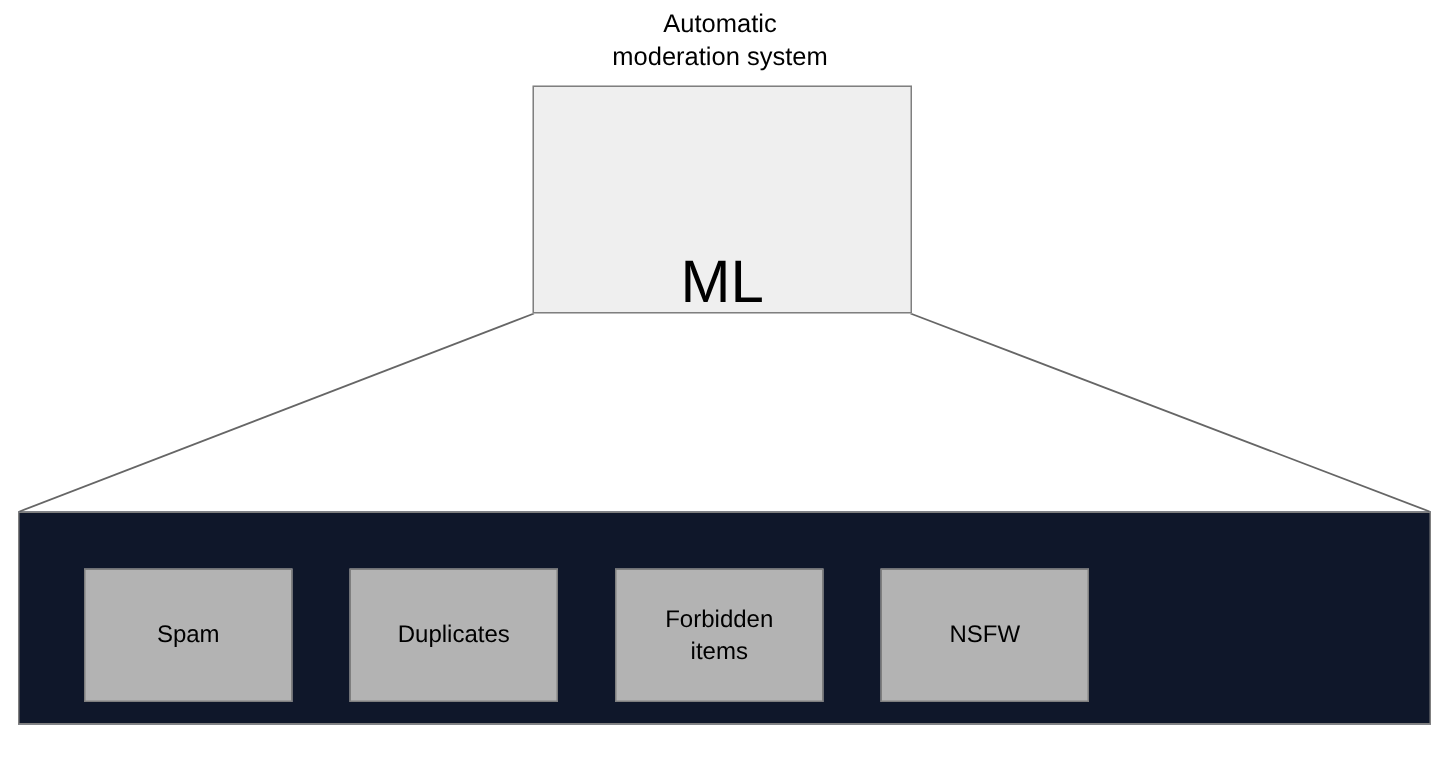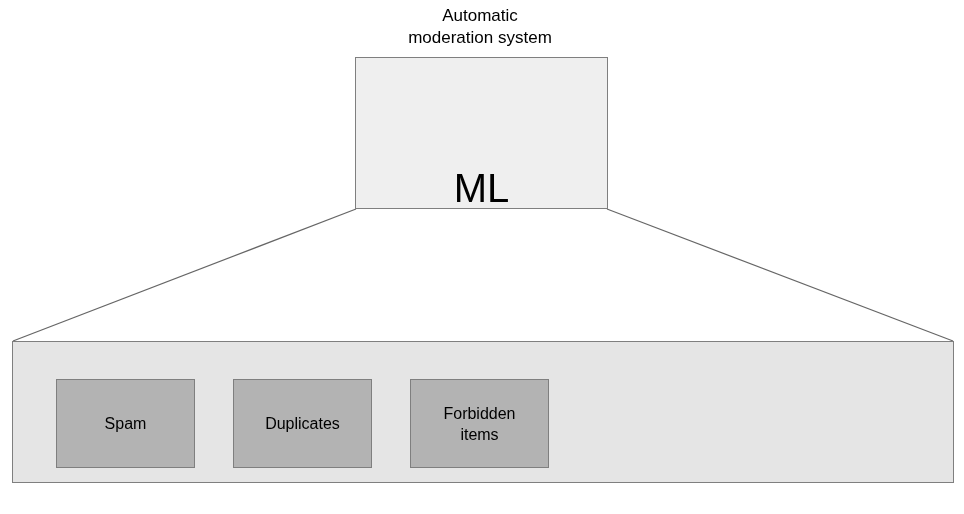--- a/index.html
+++ b/index.html
@@ -64,21 +64,21 @@
     line-height: 1;
   }
 
   
   #category-container {
     position: absolute;
     left: 12px;
     top: 341px;
     width: 942px;
     height: 142px;
-    background: #e5e5e5;
+    background: #0f172a;
     border: 1px solid #7f7f7f;
     box-sizing: border-box;
   }
 
   
   .category-box {
     position: absolute;
     top: 37px;
     width: 139px;
     height: 89px;
@@ -129,17 +129,20 @@
 
     <div class="category-box pos-2">
       <span class="category-label">Forbidden
 items</span>
     </div>
 
     <div class="category-box pos-1">
       <span class="category-label">Duplicates</span>
     </div>
 
+    <div class="category-box pos-3">
+      <span class="category-label">NSFW</span>
+    </div>
 
 
   </div>
 
 </div>
 
 </body></html>

